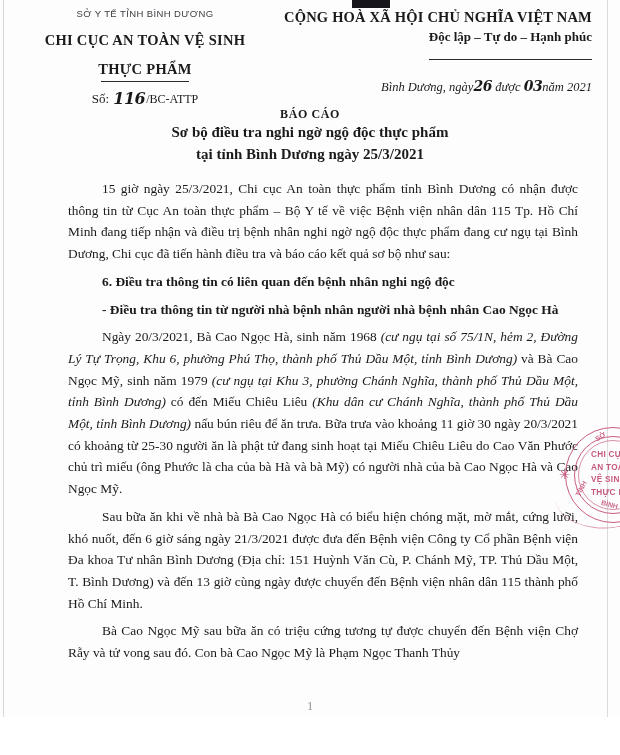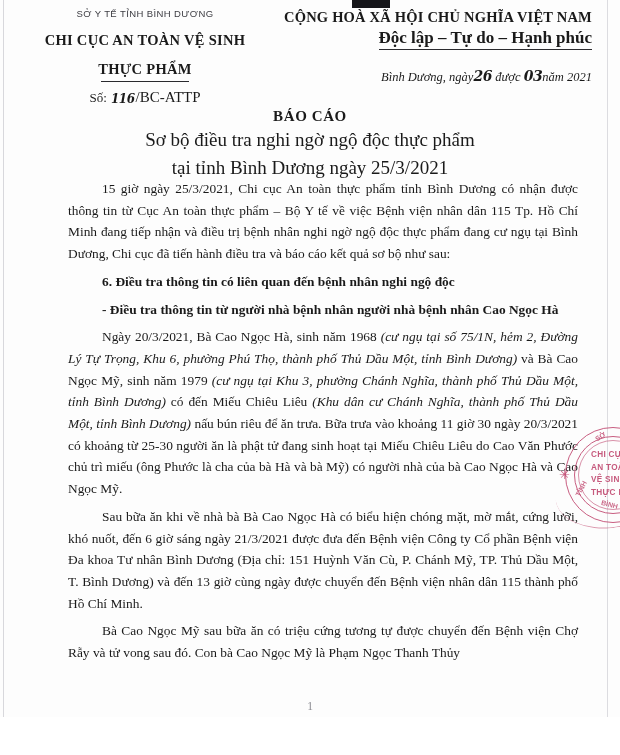--- a/index.html
+++ b/index.html
@@ -82,41 +82,41 @@
     margin: 2px auto 0 auto;
   }
   .doc-no {
     font-size: 13px;
     margin-top: 7px;
     white-space: nowrap;
   }
   .handwritten {
     font-family: "DejaVu Serif", serif;
     font-style: italic;
-    font-size: 12px;
+    font-size: 16px;
     font-weight: bold;
     letter-spacing: -.5px;
     vertical-align: -1px;
     padding: 0 1px;
   }
-  .doc-no-suffix { font-size: 15px; }
+  .doc-no-suffix { font-size: 12px; }
 
   .country {
     font-size: 14.5px;
     font-weight: bold;
     letter-spacing: .2px;
     line-height: 1.3;
   }
   .motto {
-    font-size: 17px;
+    font-size: 13px;
     font-weight: bold;
     margin-top: 1px;
     display: inline-block;
     border-bottom: 1.3px solid #2a2a2e;
-    padding-bottom: 1px;
+    padding-bottom: 14px;
   }
   .place-date {
     font-style: italic;
     font-size: 12.5px;
     margin-top: 18px;
     white-space: nowrap;
   }
   .hw-date {
     font-family: "DejaVu Serif", serif;
     font-style: italic;
@@ -126,28 +126,28 @@
   }
 
   
   .title-block {
     position: absolute;
     left: 0; right: 0;
     top: 106px;
     text-align: center;
   }
   .title-main {
-    font-size: 15px;
+    font-size: 12px;
     font-weight: bold;
     letter-spacing: .6px;
     line-height: 1.35;
   }
   .title-sub {
-    font-size: 19px;
-    font-weight: normal;
+    font-size: 15px;
+    font-weight: bold;
     line-height: 1.45;
   }
 
   
   .body-text {
     position: absolute;
     left: 68px;
     top: 178px;
     width: 510px;
     font-size: 13.4px;

